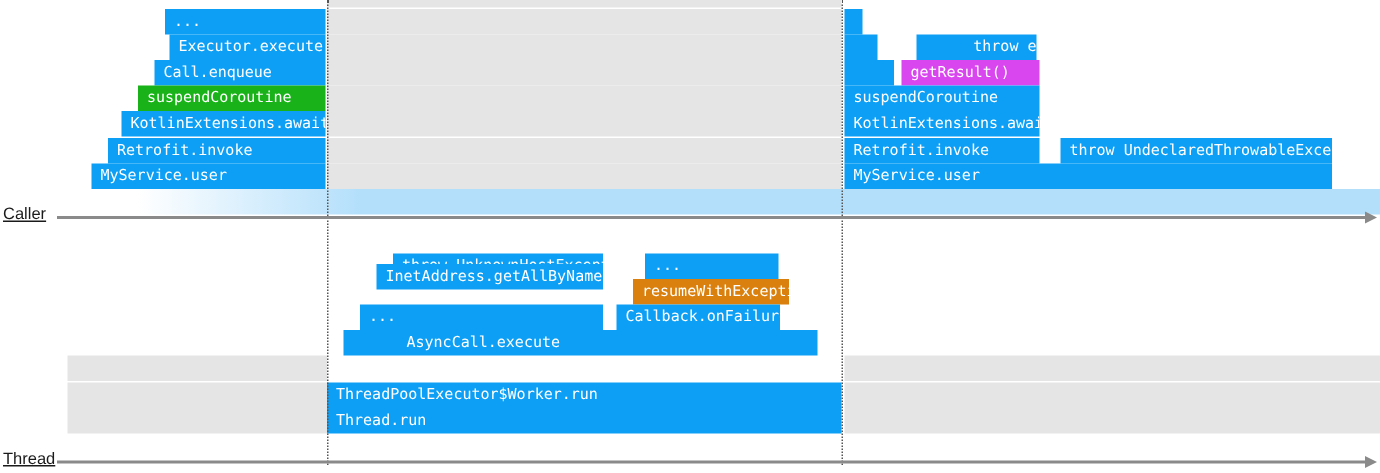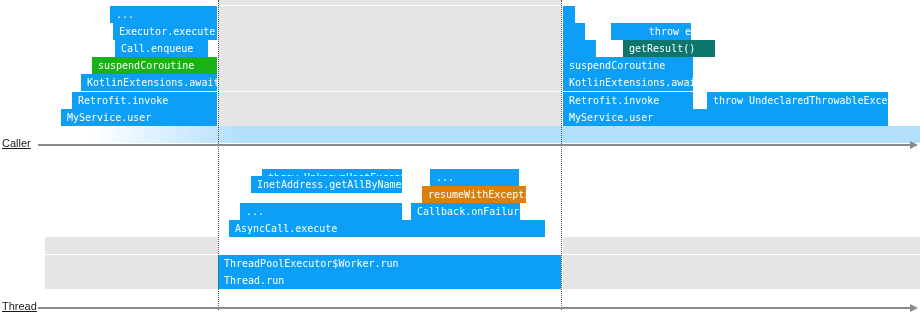--- a/index.html
+++ b/index.html
@@ -70,21 +70,21 @@
     color: #ffffff;
     letter-spacing: 0px;
     white-space: nowrap;
   }
   .bar > .bar-label {
     padding-left: 6px;
     text-shadow: none;
   }
   .bar.c-blue   { background: #0d9ff5; }
   .bar.c-green  { background: #19b219; }
-  .bar.c-red    { background: #0f766e; margin-left: 22px; }
+  .bar.c-red    { background: #d946ef; }
   .bar.c-orange { background: #da800f; }
 
   
   .lane-band {
     position: absolute;
     height: 17px;
   }
   .lane-band.fade-left {
     background: linear-gradient(to right, rgba(178,223,250,0) 0%, #b3dffb 18%, #b3dffb 100%);
   }
@@ -107,21 +107,21 @@
     <div class="stripe" style="left: 563px; width: 357px; top: 237.4px; height: 17px;"></div>
     <div class="stripe" style="left: 563px; width: 357px; top: 254.6px; height: 17px;"></div>
     <div class="stripe" style="left: 563px; width: 357px; top: 271.8px; height: 17px;"></div>
     <div class="lane-band fade-left" style="left: 92px; width: 828px; top: 126px;"></div>
     <div class="bar c-blue" style="left: 110px; width: 107px; top: 5.6px;">
       <span class="bar-label">...</span>
     </div>
     <div class="bar c-blue" style="left: 113px; width: 104px; top: 22.8px;">
       <span class="bar-label">Executor.execute</span>
     </div>
-    <div class="bar c-blue" style="left: 115px; width: 93px; top: 40px;">
+    <div class="bar c-blue" style="left: 103px; width: 114px; top: 40px;">
       <span class="bar-label">Call.enqueue</span>
     </div>
     <div class="bar c-green" style="left: 92px; width: 125px; top: 57.2px;">
       <span class="bar-label">suspendCoroutine</span>
     </div>
     <div class="bar c-blue" style="left: 81px; width: 136px; top: 74.4px;">
       <span class="bar-label">KotlinExtensions.await</span>
     </div>
     <div class="bar c-blue" style="left: 72px; width: 145px; top: 91.6px;">
       <span class="bar-label">Retrofit.invoke</span>
@@ -170,21 +170,21 @@
     </div>
     <div class="bar c-orange" style="left: 422px; width: 104px; top: 185.8px;">
       <span class="bar-label">resumeWithException</span>
     </div>
     <div class="bar c-blue" style="left: 240px; width: 162px; top: 203px;">
       <span class="bar-label">...</span>
     </div>
     <div class="bar c-blue" style="left: 411px; width: 109px; top: 203px;">
       <span class="bar-label">Callback.onFailure</span>
     </div>
-    <div class="bar c-blue" style="left: 229px; width: 316px; top: 220.2px;">
+    <div class="bar c-blue" style="left: 229px; width: 316px; top: 220.2px; padding-left: 36px;">
       <span class="bar-label">AsyncCall.execute</span>
     </div>
     <div class="bar c-blue" style="left: 218px; width: 343px; top: 271.8px;">
       <span class="bar-label">Thread.run</span>
     </div>
     <div class="bar c-blue" style="left: 218px; width: 343px; top: 254.6px;">
       <span class="bar-label">ThreadPoolExecutor$Worker.run</span>
     </div>
     <div class="guide" style="left: 218px; top: 0px; height: 310px;"></div>
     <div class="guide" style="left: 561px; top: 0px; height: 310px;"></div>

